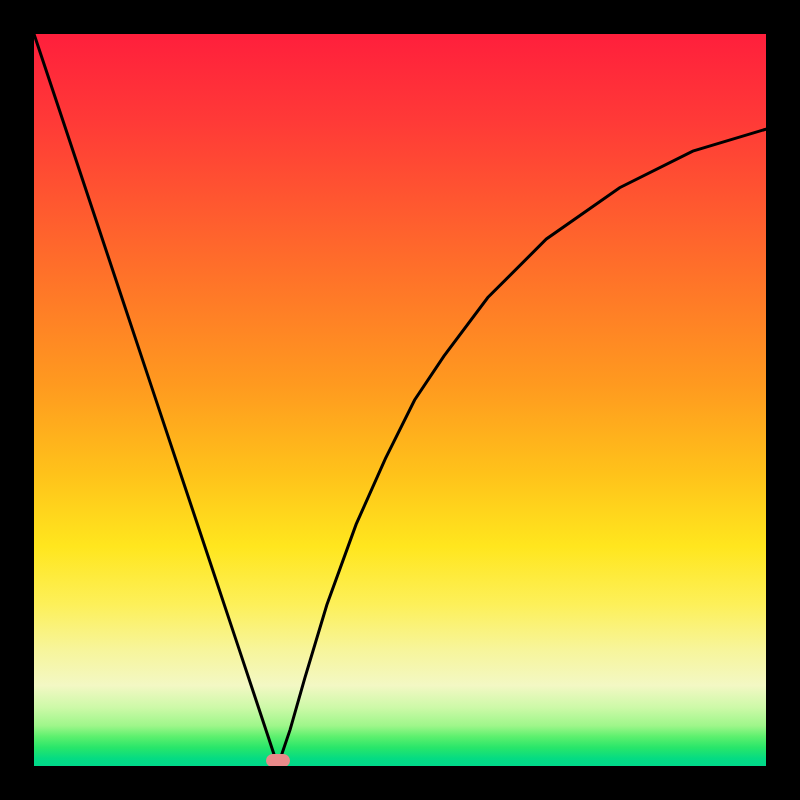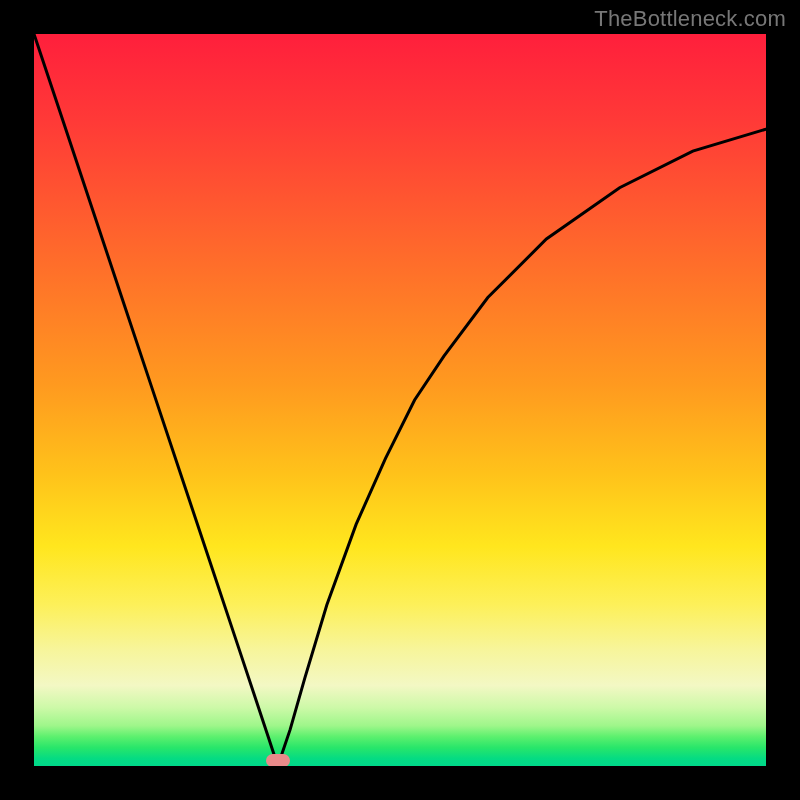--- a/index.html
+++ b/index.html
@@ -74,14 +74,13 @@
 </head>
 <body>
 
 <div class="outer">
   <div class="plot">
     <svg class="curve" viewBox="0 0 732 732" preserveAspectRatio="none">
       <path fill="none" stroke="#000" stroke-width="3" stroke-linecap="round" d="M0.0 0.0 L29.3 87.8 L58.6 175.7 L87.8 263.5 L117.1 351.4 L146.4 439.2 L175.7 527.0 L205.0 614.9 L219.6 658.8 L234.2 702.7 L243.8 732.0 L256.2 695.4 L270.8 644.2 L292.8 571.0 L322.1 490.4 L351.4 424.6 L380.6 366.0 L409.9 322.1 L453.8 263.5 L512.4 205.0 L585.6 153.7 L658.8 117.1 L732.0 95.2"></path>
     </svg>
     <div class="marker" style="left: 231.756px; top: 719.876px;"></div>
   </div>
-  <div class="watermark">TheBottleneck.com</div>
 </div>
 
 </body></html>

